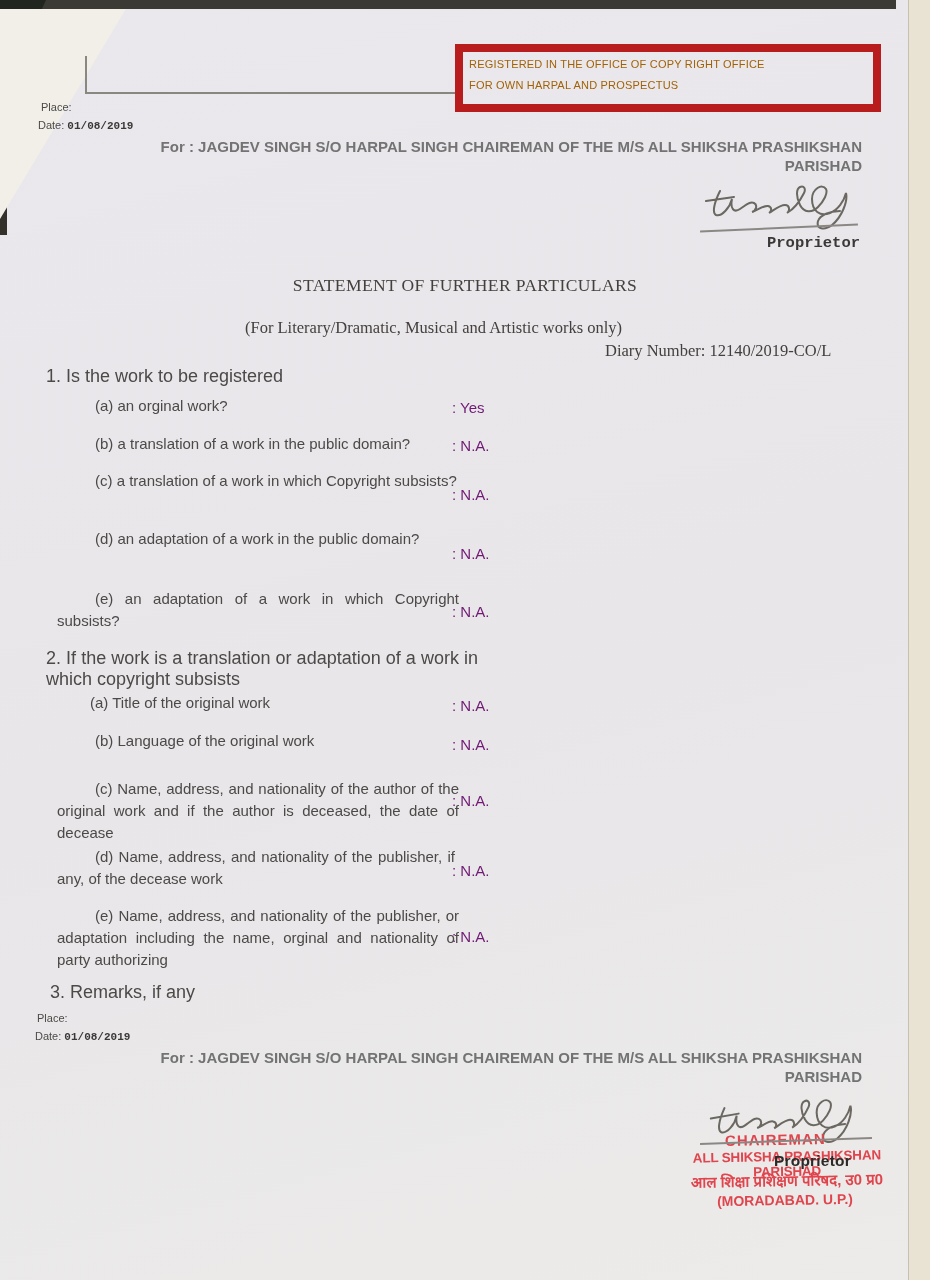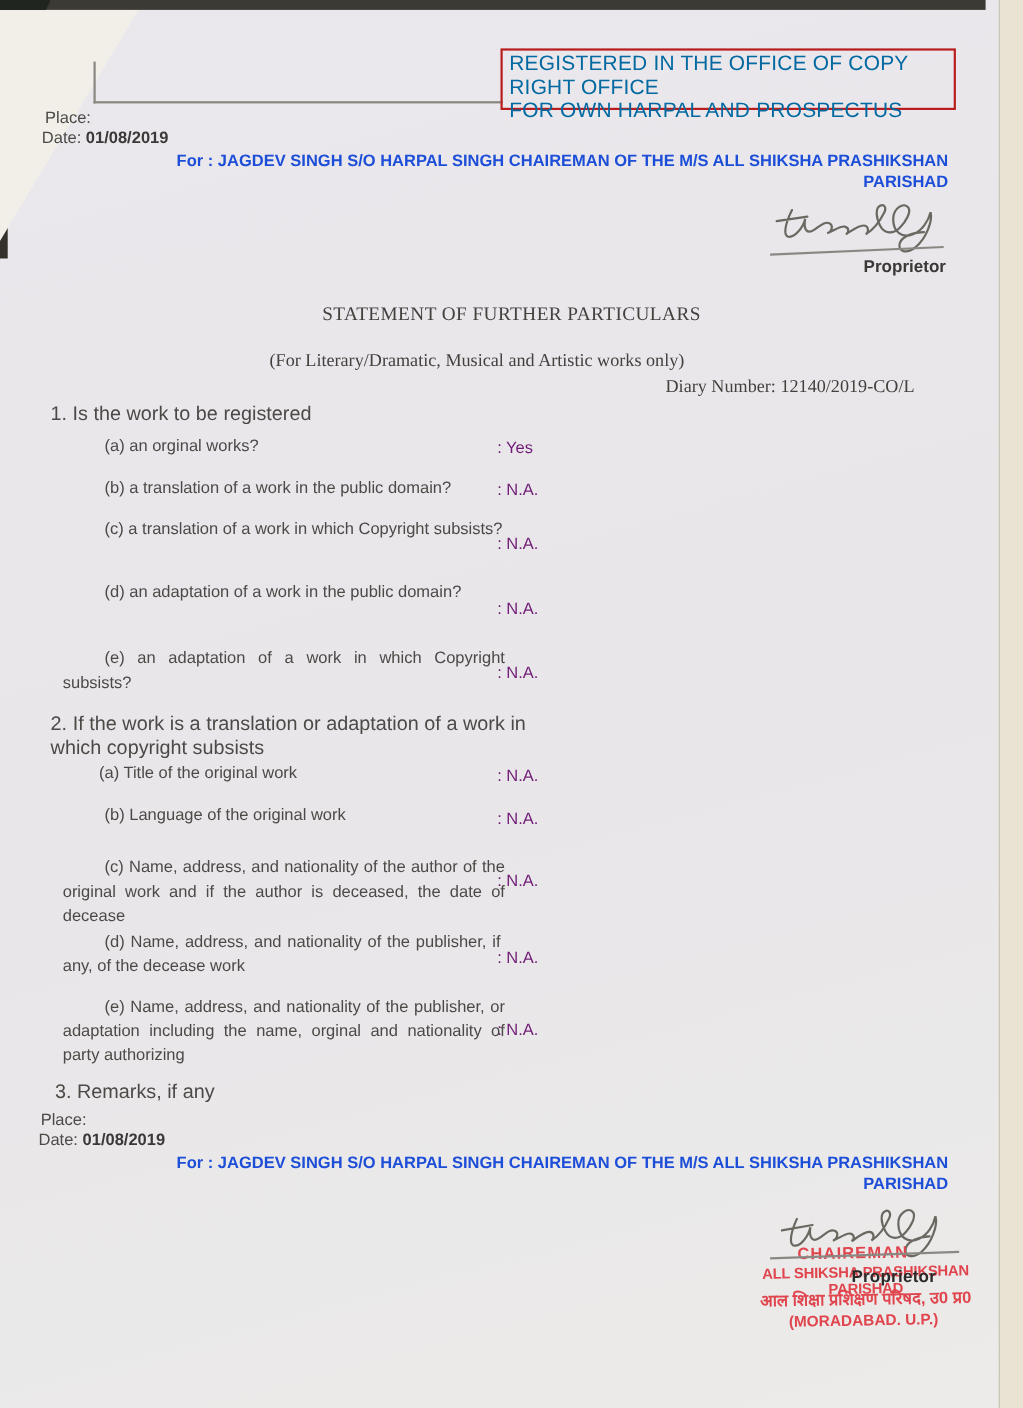--- a/index.html
+++ b/index.html
@@ -13,30 +13,30 @@
   .top-dark-strip{left:0;top:0;width:896px;height:9px;background:#3c3a35;}
   .left-dark-strip{left:0;top:0;width:7px;height:235px;background:#34312a;}
   .corner-dark{left:0;top:0;width:46px;height:100px;background:#20261f;
     clip-path:polygon(0 0,100% 0,0 100%);}
   .fold-triangle{left:0;top:9px;width:126px;height:210px;background:#f1efe8;
     clip-path:polygon(0 0,100% 0,0 100%);filter:drop-shadow(2px 2px 2px rgba(90,88,80,.45));}
   .right-beige{left:908px;top:0;width:22px;height:1280px;background:#e8e3d2;border-left:1px solid #c6c1b2;}
   
   .hline{height:2px;background:#8a8781;}
   .vline{width:2px;background:#8a8781;}
-  .reg-box{left:455px;top:44px;width:398px;height:48px;border:2px solid #b91c1c;
-    padding:2px 6px;font-size:19px;line-height:21px;color:#0369a1;letter-spacing:.2px;}
+  .reg-box{left:455px;top:44px;width:398px;height:48px;border:8px solid #b91c1c;
+    padding:2px 6px;font-size:11px;line-height:21px;color:#a16207;letter-spacing:.2px;}
   
-  .t{font-size:15px;line-height:21px;}
-  .bold{font-weight:bold;color:#3a3937;}
+  .t{font-size:11px;line-height:21px;}
+  .bold{font-weight:bold;color:#3a3937;font-family:Liberation Mono, monospace;}
   .serif{font-family:"Liberation Serif",serif;color:#44403d;}
   .q-head{font-size:18px;line-height:21px;text-align:justify;}
   .q-item{font-size:15px;line-height:22px;text-align:justify;text-indent:38px;}
   .q-value{font-size:15px;color:#701a75;}
-  .for-block{width:752px;text-align:right;font-weight:bold;font-size:15px;line-height:19px;color:#1d4ed8;}
+  .for-block{width:752px;text-align:right;font-weight:bold;font-size:15px;line-height:19px;color:#737373;}
   .sig-line{height:2px;background:#8b8884;}
   .stamp{color:#e0454e;font-weight:bold;text-align:center;}
   .proprietor{font-weight:bold;font-size:15.5px;color:#2c2a28;letter-spacing:.2px;}
 </style>
 </head>
 <body>
 
 <div class="abs top-dark-strip"></div>
 <div class="abs left-dark-strip"></div>
 <div class="abs corner-dark"></div>
@@ -66,21 +66,21 @@
 </svg>
 <div class="abs sig-line" style="left:700px;top:227px;width:158px;transform:rotate(-2.5deg);"></div>
 <div class="abs bold" style="left:760px;top:234px;width:100px;text-align:right;font-size:15.5px;">Proprietor</div>
 
 <div class="abs serif" style="left:240px;top:275px;width:450px;text-align:center;font-size:17.5px;letter-spacing:.4px;">STATEMENT OF FURTHER PARTICULARS</div>
 <div class="abs serif" style="left:245px;top:318px;font-size:16.5px;">(For Literary/Dramatic, Musical and Artistic works only)</div>
 <div class="abs serif" style="left:605px;top:341px;font-size:16.5px;">Diary Number: 12140/2019-CO/L</div>
 
 <div class="abs q-head" style="left:46px;top:366px;width:432px;">1. Is the work to be registered</div>
 
-<div class="abs q-item" style="left:57px;top:395px;width:402px;">(a) an orginal works?</div>
+<div class="abs q-item" style="left:57px;top:395px;width:402px;">(a) an orginal work?</div>
 <div class="abs q-value" style="left:452px;top:399px;">: Yes</div>
 
 <div class="abs q-item" style="left:57px;top:433px;width:402px;">(b) a translation of a work in the public domain?</div>
 <div class="abs q-value" style="left:452px;top:437px;">: N.A.</div>
 
 <div class="abs q-item" style="left:57px;top:470px;width:402px;">(c) a translation of a work in which Copyright subsists?</div>
 <div class="abs q-value" style="left:452px;top:486px;">: N.A.</div>
 
 <div class="abs q-item" style="left:57px;top:528px;width:398px;">(d) an adaptation of a work in the public domain?</div>
 <div class="abs q-value" style="left:452px;top:545px;">: N.A.</div>

